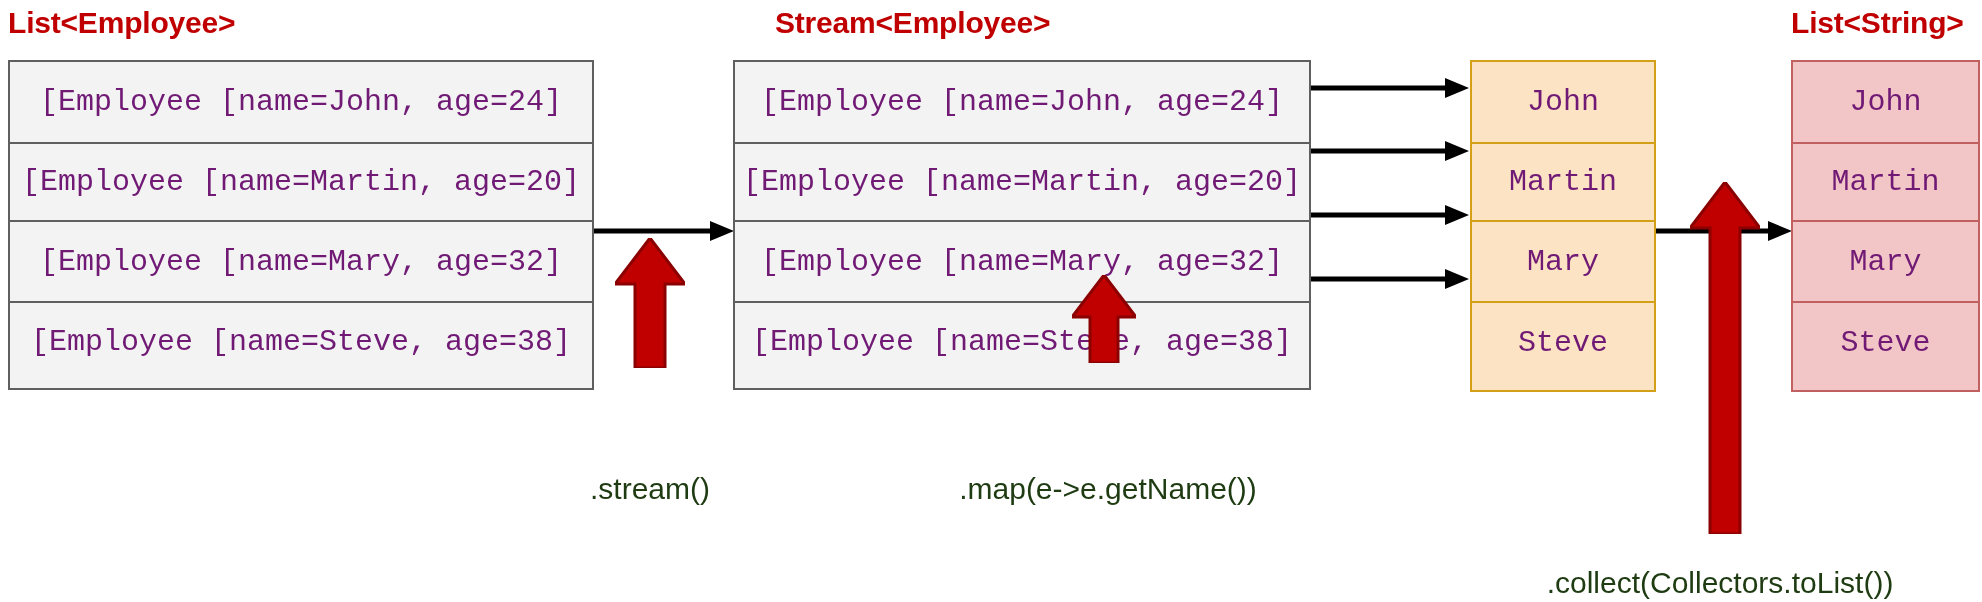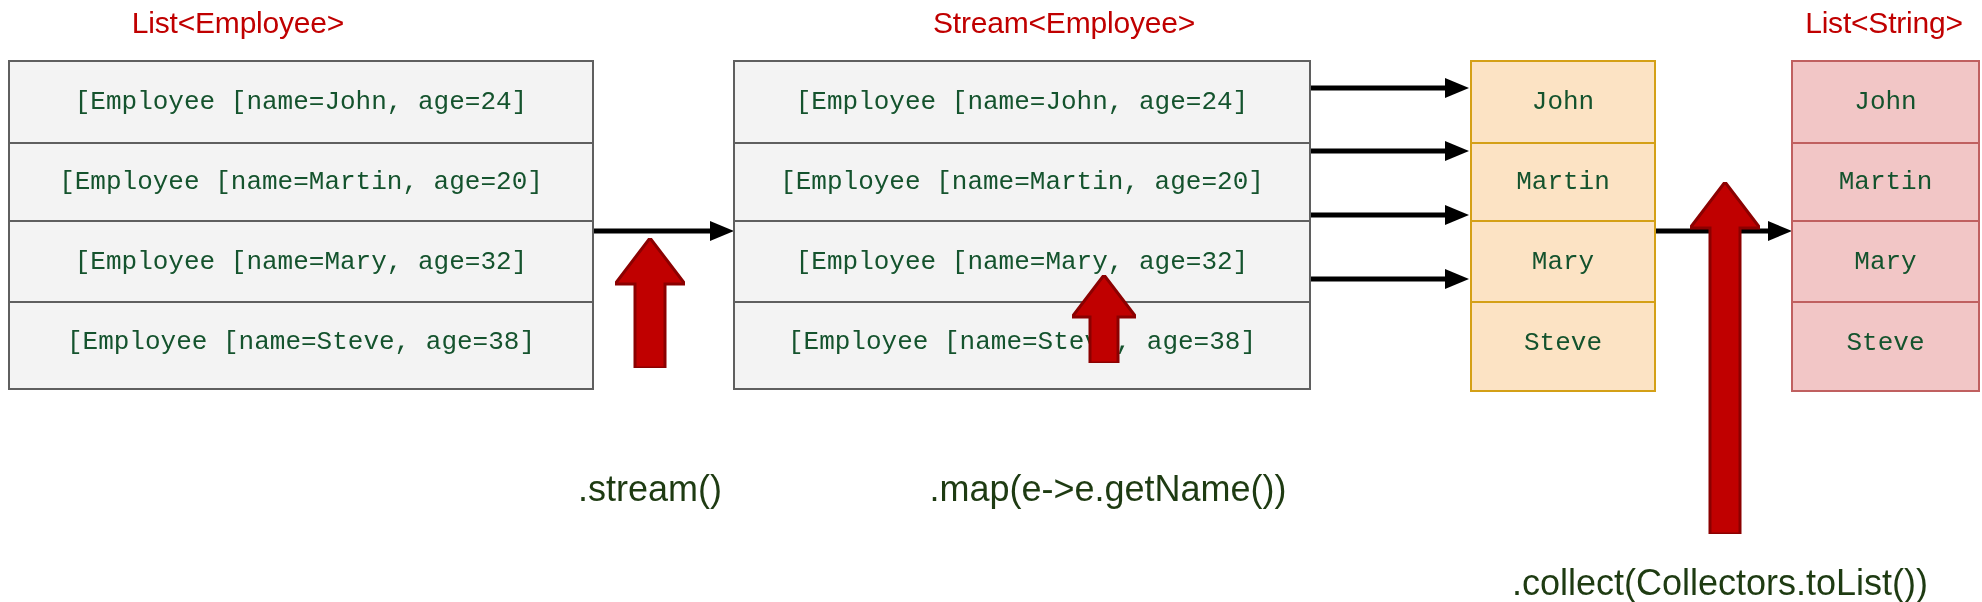--- a/index.html
+++ b/index.html
@@ -17,42 +17,42 @@
     background: #ffffff;
     overflow: hidden;
   }
 
   
   .col-title {
     position: absolute;
     color: #c00000;
     font-family: "Liberation Sans", sans-serif;
     font-size: 30px;
-    font-weight: 400;
+    font-weight: 700;
     white-space: nowrap;
     letter-spacing: -0.2px;
-    text-align: center;
+    text-align: left;
     line-height: 34px;
   }
 
   
   .tbl {
     position: absolute;
     box-sizing: border-box;
     border-style: solid;
     border-width: 2px;
   }
   .tbl .row {
     box-sizing: border-box;
     display: flex;
     align-items: center;
     justify-content: center;
     font-family: "Liberation Mono", monospace;
-    font-size: 26px;
-    color: #14532d;
+    font-size: 30px;
+    color: #701a75;
     white-space: nowrap;
     overflow: visible;
   }
   .tbl .row + .row {
     border-top-style: solid;
     border-top-width: 2px;
   }
 
   
   .tbl-grey {
@@ -90,21 +90,21 @@
 
   
   .arrow-up { position: absolute; }
   .arrow-up svg { display: block; }
 
   
   .op-label {
     position: absolute;
     color: #1e3b12;
     font-family: "Liberation Sans", sans-serif;
-    font-size: 36px;
+    font-size: 30px;
     white-space: nowrap;
     line-height: 34px;
   }
 </style>
 </head>
 <body>
 
 <div id="canvas">
 
   <div class="col-title" style="left:8px; top:6px; width:460px;">List&lt;Employee&gt;</div>

